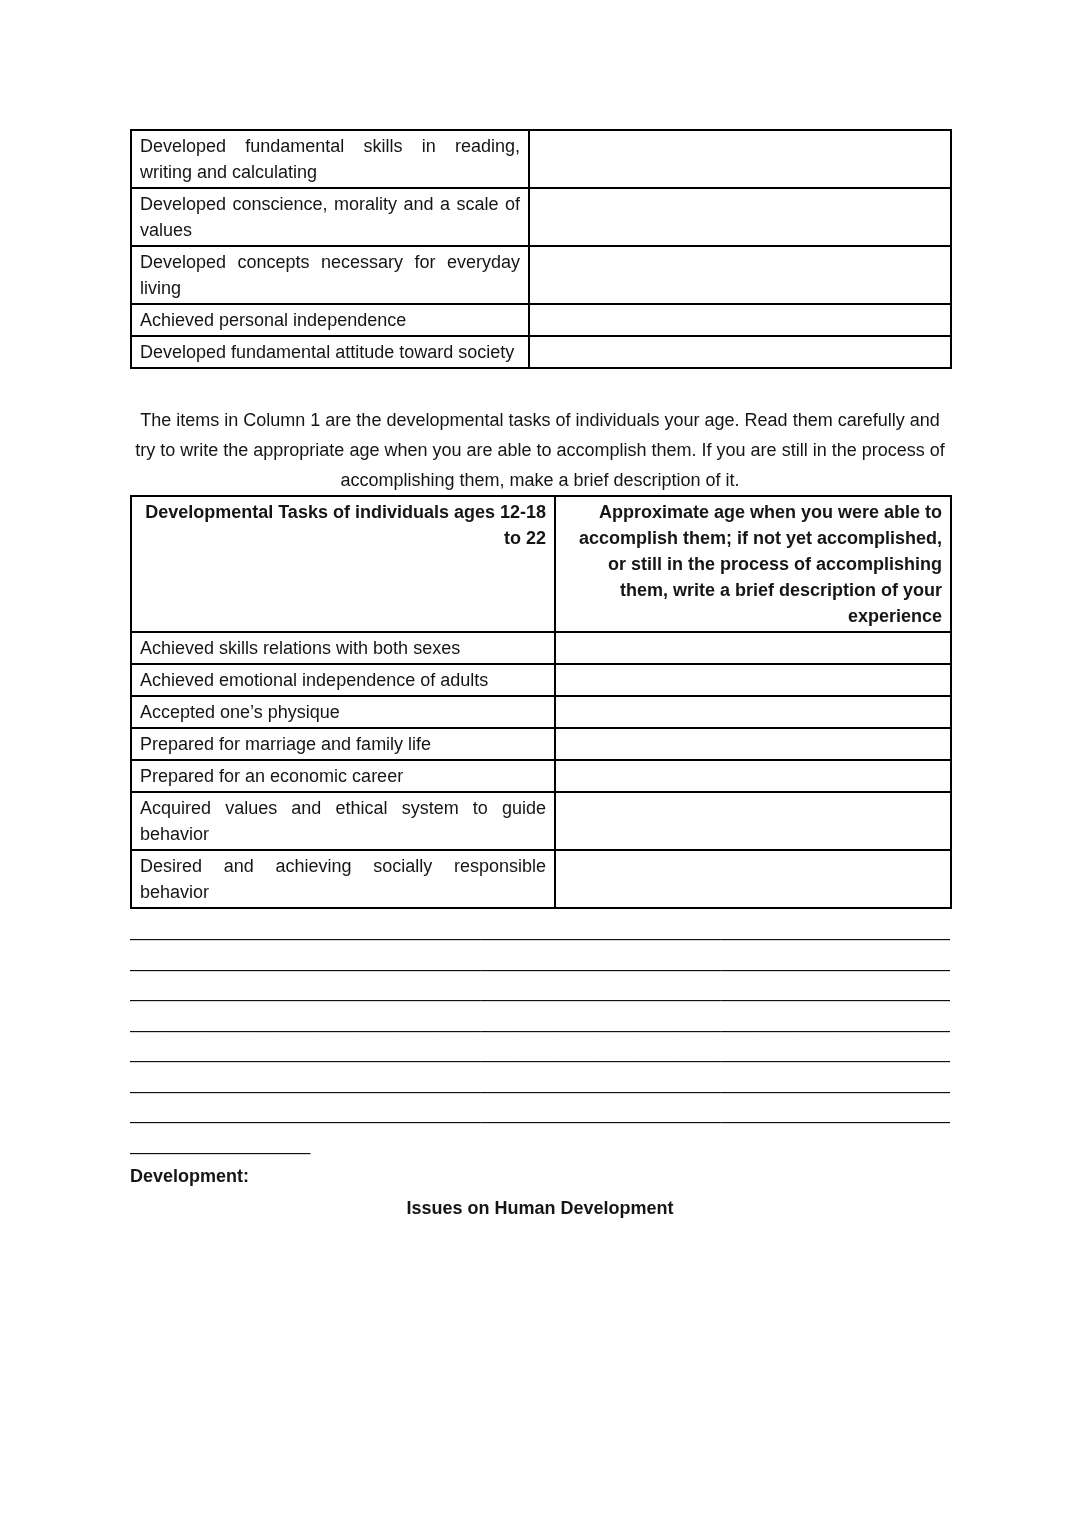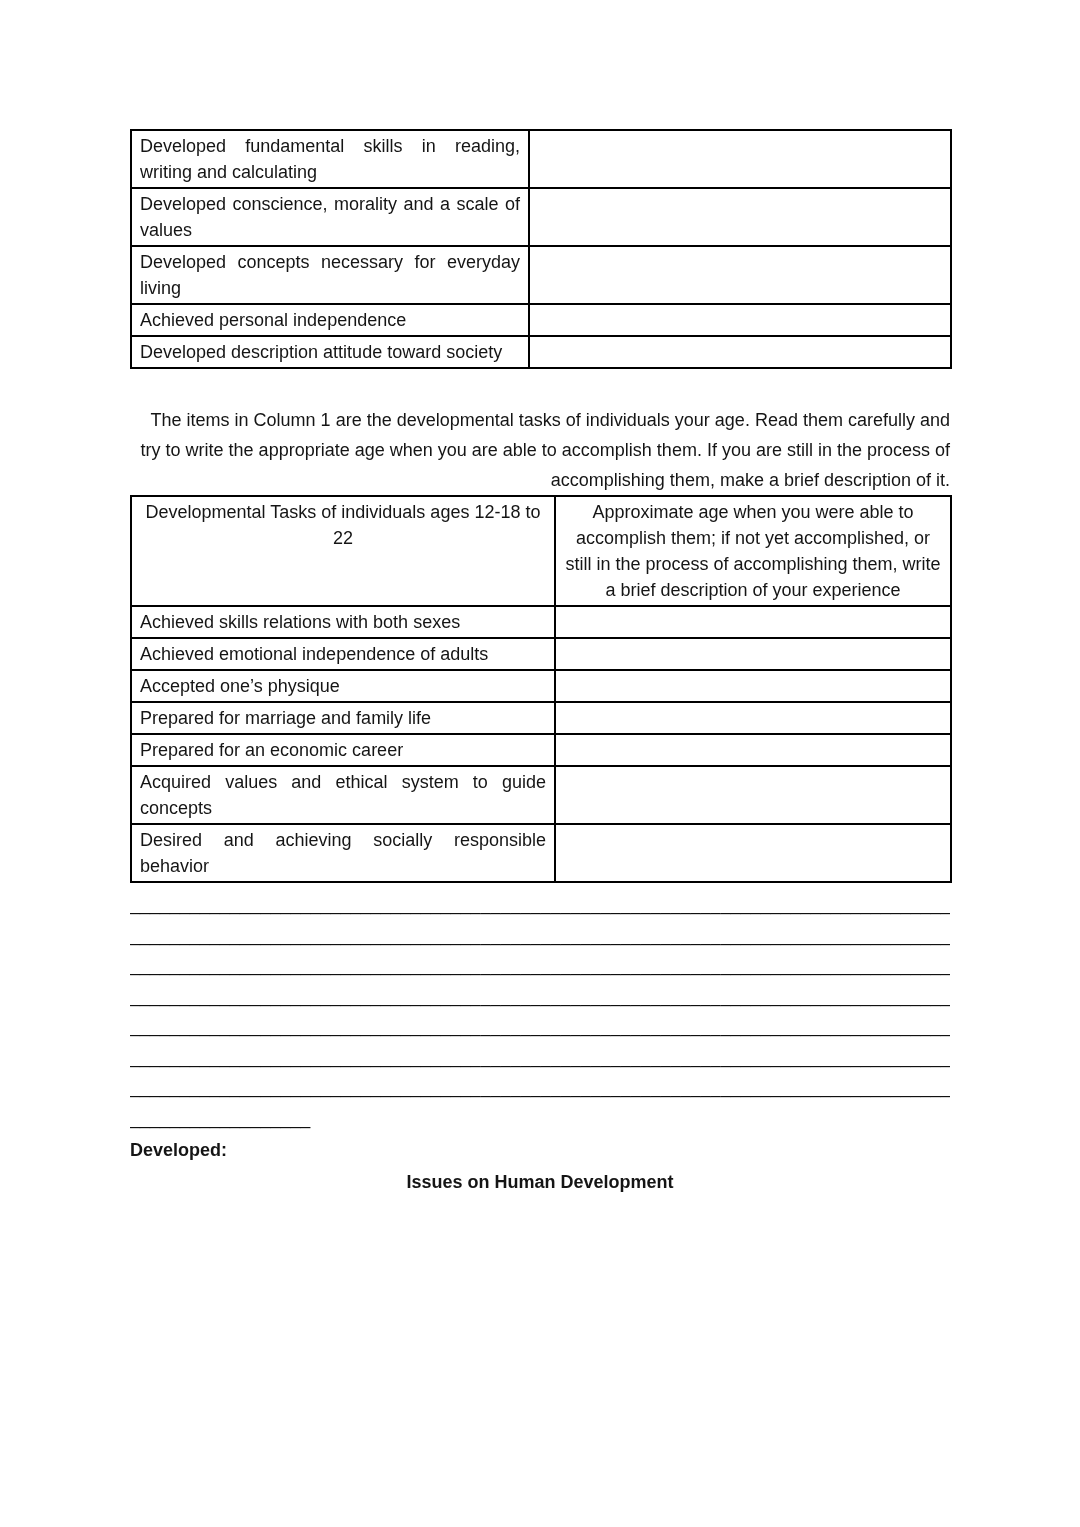--- a/index.html
+++ b/index.html
@@ -36,27 +36,28 @@
     line-height: 26px;
   }
   .tbl1 col.c1 { width: 398px; }
   .tbl1 col.c2 { width: 422px; }
   .tbl2 col.c1 { width: 424px; }
   .tbl2 col.c2 { width: 396px; }
   td.task-cell {
     text-align: justify;
   }
   td.header-cell {
-    text-align: center;
+    text-align: right;
+    font-weight: bold;
   }
   .para {
     font-size: 18px;
     line-height: 30px;
     margin: 36px 0 0 0;
-    text-align: right;
+    text-align: center;
   }
   .para.instructions {
     margin-bottom: 0;
   }
   .prompt {
     margin-top: 34px;
   }
   .lines-block {
     margin-top: 6px;
     font-size: 18px;
@@ -106,21 +107,21 @@
         </tr>
           <tr>
           <td class="task-cell">Developed concepts necessary for everyday living</td>
           <td class="answer-cell"></td>
         </tr>
           <tr>
           <td class="task-cell">Achieved personal independence</td>
           <td class="answer-cell"></td>
         </tr>
           <tr>
-          <td class="task-cell">Developed description attitude toward society</td>
+          <td class="task-cell">Developed fundamental attitude toward society</td>
           <td class="answer-cell"></td>
         </tr>
         </tbody>
     </table>
 
     <p class="para instructions">The items in Column 1 are the developmental tasks of individuals your age. Read them carefully and try to write the appropriate age when you are able to accomplish them. If you are still in the process of accomplishing them, make a brief description of it.</p>
 
     <table class="tbl tbl2">
       <colgroup>
           <col class="c1">
@@ -148,21 +149,21 @@
         </tr>
           <tr>
           <td class="task-cell">Prepared for marriage and family life</td>
           <td class="answer-cell"></td>
         </tr>
           <tr>
           <td class="task-cell">Prepared for an economic career</td>
           <td class="answer-cell"></td>
         </tr>
           <tr>
-          <td class="task-cell">Acquired values and ethical system to guide concepts</td>
+          <td class="task-cell">Acquired values and ethical system to guide behavior</td>
           <td class="answer-cell"></td>
         </tr>
           <tr>
           <td class="task-cell">Desired and achieving socially responsible behavior</td>
           <td class="answer-cell"></td>
         </tr>
         </tbody>
     </table>
 
 
@@ -171,18 +172,18 @@
     <div class="answer-line">____________________________________________________________________________________________________</div>
         <div class="answer-line">____________________________________________________________________________________________________</div>
         <div class="answer-line">____________________________________________________________________________________________________</div>
         <div class="answer-line">____________________________________________________________________________________________________</div>
         <div class="answer-line">____________________________________________________________________________________________________</div>
         <div class="answer-line">____________________________________________________________________________________________________</div>
         <div class="answer-line">____________________________________________________________________________________________________</div>
         <div class="answer-line">__________________</div>
       </div>
 
-    <p class="discussion-label">Developed:</p>
+    <p class="discussion-label">Development:</p>
 
     <p class="section-heading">Issues on Human Development</p>
 
   </div>
 </div>
 
 </body></html>

